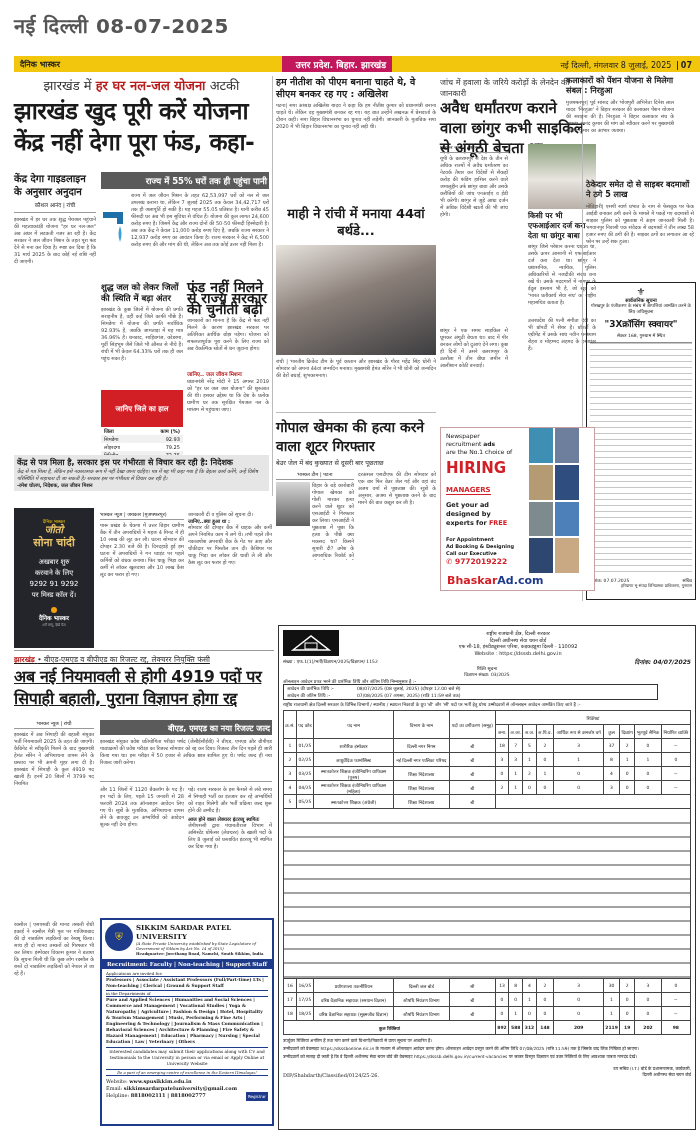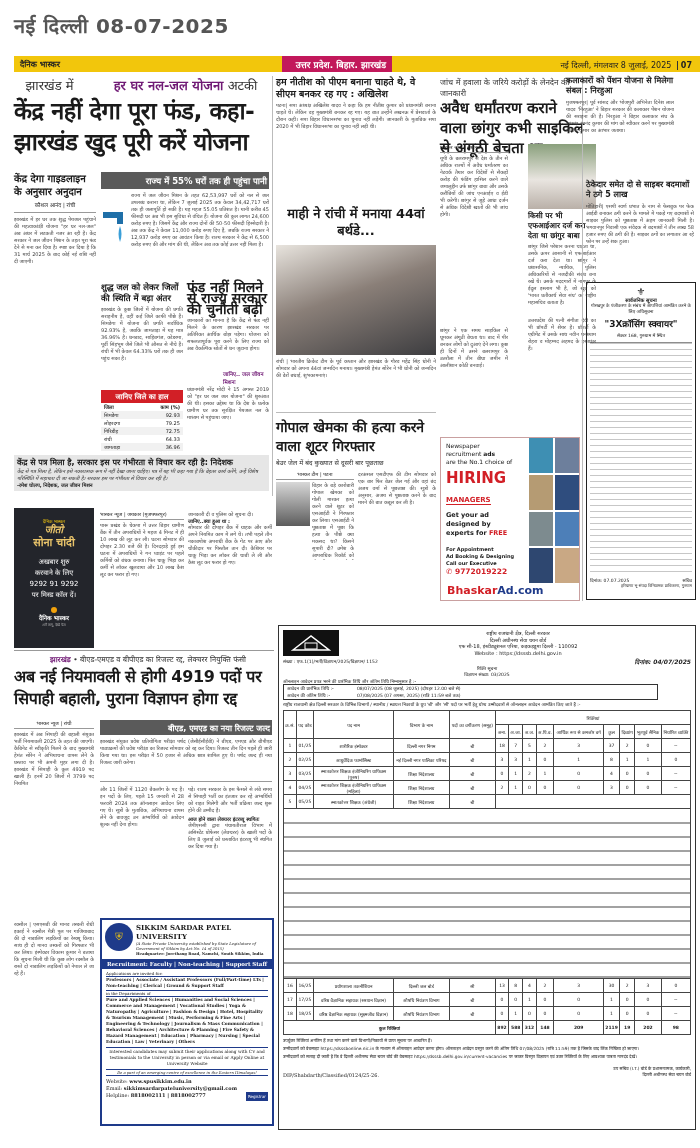--- a/index.html
+++ b/index.html
@@ -6,21 +6,21 @@
   html, body { width: 700px; height: 1148px; background: #fff; overflow: hidden; }
   body { font-family: "DejaVu Sans", sans-serif; color: #1a1a1a; position: relative; }
   .abs { position: absolute; }
   .dateline { left: 14px; top: 12px; font-size: 20px; font-weight: bold; color: #555; letter-spacing: .5px; }
   .masthead { left: 14px; top: 56px; width: 686px; height: 16px; background: #f2c60c; }
   .mast-brand { left: 20px; top: 58px; font-size: 8px; font-weight: bold; color: #222; }
   .mast-region { left: 282px; top: 56px; width: 110px; height: 16px; background: #c2185b; color: #fff; font-size: 9px; font-weight: bold; padding: 2px 6px; text-align: right; }
   .mast-date { right: 8px; top: 59px; font-size: 8px; color: #222; }
   .txt { font-size: 5px; line-height: 7px; color: #444; text-align: justify; overflow: hidden; }
   .txt-lines { background: repeating-linear-gradient(#9a9a9a 0 1px, transparent 1px 6px); opacity: .55; }
-  .hl-red { color: #701a75; margin-left: 36px; }
+  .hl-red { color: #b91c1c; }
   .rule-v { width: 1px; background: #bbb; }
   .rule-h { height: 1px; background: #bbb; }
   .img-ph { background: linear-gradient(135deg,#6d6d6d,#c9b8a3 60%,#8e8e8e); }
   .boxhead { background: #5a5a5a; color: #fff; font-weight: bold; text-align: right; }
   table { border-collapse: collapse; }
   .dtbl td { font-size: 5px; padding: 0 3px; line-height: 8px; }
   .rec-tbl td, .rec-tbl th { border: 1px solid #444; font-size: 4.5px; text-align: center; padding: 0 1px; height: 14px; font-weight: normal; color: #222; }
 </style>
 </head>
 <body>
@@ -35,22 +35,22 @@
   <span style="border-left:1px solid #333;margin-left:3px;padding-left:3px;font-weight:bold;">07</span>
 </div>
 
 <div class="abs" style="left:14px;top:76px;width:255px;">
   <div style="text-align:center;font-size:13px;color:#333;margin-bottom:2px;">
     <span>झारखंड में</span>
     <span class="hl-red" style="font-weight:bold;">हर घर नल-जल योजना</span>
     <span>अटकी</span>
   </div>
   <div style="font-size:23.5px;font-weight:bold;line-height:31px;letter-spacing:-.5px;">
+    <div>झारखंड खुद पूरी करें योजना</div>
     <div>केंद्र नहीं देगा पूरा फंड, कहा-</div>
-    <div>झारखंड खुद पूरी करें योजना</div>
   </div>
 </div>
 
 <div class="abs" style="left:14px;top:172px;width:82px;">
   <div style="font-size:10px;font-weight:bold;line-height:13px;">केंद्र देगा गाइडलाइन के अनुसार अनुदान</div>
   <div style="font-size:5.5px;text-align:center;margin:3px 0;border-bottom:1px solid #999;padding-bottom:3px;">कौशल आनंद | रांची</div>
   <div class="txt" style="height:220px;">झारखंड में हर घर तक शुद्ध पेयजल पहुंचाने की महत्वाकांक्षी योजना "हर घर नल-जल" अब अधर में लटकती नजर आ रही है। केंद्र सरकार ने जल जीवन मिशन के तहत पूरा फंड देने से मना कर दिया है। स्पष्ट कर दिया है कि 31 मार्च 2025 के बाद कोई नई राशि नहीं दी जाएगी।</div>
 </div>
 
 <div class="abs" style="left:101px;top:172px;width:168px;">
@@ -73,21 +73,21 @@
 </div>
 
 <div class="abs" style="left:187px;top:282px;width:82px;">
   <div style="font-size:14px;font-weight:bold;line-height:11px;">फंड नहीं मिलने से राज्य सरकार की चुनौती बढ़ी</div>
   <div class="txt" style="height:50px;margin-top:2px;">जानकारों का मानना है कि केंद्र से फंड नहीं मिलने के कारण झारखंड सरकार पर अतिरिक्त आर्थिक बोझ पड़ेगा। योजना को सफलतापूर्वक पूरा करने के लिए राज्य को अब वैकल्पिक स्रोतों से धन जुटाना होगा।</div>
   <div class="hl-red" style="font-size:5.5px;font-weight:bold;margin-top:3px;">जानिए.. जल जीवन मिशनः</div>
   <div class="txt" style="height:48px;">प्रधानमंत्री नरेंद्र मोदी ने 15 अगस्त 2019 को "हर घर जल जल योजना" की शुरुआत की थी। इसका उद्देश्य था कि देश के प्रत्येक ग्रामीण घर तक सुरक्षित पेयजल नल के माध्यम से पहुंचाया जाए।</div>
 </div>
 
 <div class="abs" style="left:101px;top:390px;width:82px;">
-  <div style="background:#d21f26;color:#fff;font-size:7px;font-weight:bold;text-align:center;padding:2px;">जानिए जिले का हाल</div>
+  <div style="background:#d21f26;color:#fff;font-size:7px;font-weight:bold;text-align:center;padding:14px;">जानिए जिले का हाल</div>
   <table class="dtbl" style="width:100%;">
     <tbody>
         <tr style="font-weight:bold;">
       <td style="font-weight:bold;">जिला</td>
       <td style="text-align:right;font-weight:bold;">काम (%)</td>
     </tr>
     <tr style="background:#f1f1f1;">
           <td>सिमडेगा</td>
           <td style="text-align:right;">92.93</td>
         </tr>
@@ -178,21 +178,21 @@
   <div style="font-size:9px;font-weight:bold;margin:2px 0;">"3Xक्रॉसिंग स्क्वायर"</div>
   <div style="font-size:4.5px;">सेक्टर 168, गुरुग्राम में स्थित</div>
   <div class="txt-lines" style="height:235px;margin-top:4px;border-top:1px solid #333;"></div>
   <div style="display:flex;justify-content:space-between;font-size:4.5px;">
     <span>दिनांक: 07.07.2025</span>
     <span>सचिव</span>
   </div>
   <div style="font-size:4px;text-align:right;">हरियाणा भू-संपदा विनियामक प्राधिकरण, गुरुग्राम</div>
 </div>
 
-<div class="abs" style="left:440px;top:437px;width:140px;height:164px;border:1px solid #c9a0a0;background:#fff;">
+<div class="abs" style="left:440px;top:427px;width:155px;height:164px;border:1px solid #c9a0a0;background:#fff;">
   <div style="position:absolute;left:5px;top:4px;width:75px;">
     <div style="font-size:6px;line-height:8px;">Newspaper</div>
     <div style="font-size:6px;line-height:8px;"><span>recruitment</span> <b>ads</b></div>
     <div style="font-size:6px;line-height:8px;">are the No.1 choice of</div>
     <div style="font-size:15px;font-weight:bold;color:#d21f26;line-height:17px;margin-top:4px;">HIRING</div>
     <div style="font-size:7px;font-weight:bold;color:#d21f26;border-bottom:1px solid #d21f26;display:inline-block;">MANAGERS</div>
     <div style="font-size:6.5px;font-weight:bold;line-height:9px;margin-top:5px;">
       <div>Get your ad</div>
       <div>designed by</div>
       <div><span>experts for</span> <span style="color:#d21f26;">FREE</span></div>
@@ -245,21 +245,21 @@
     </div>
     <div style="width:84px;">
       <div class="txt" style="height:7px;">जानकारी दी व पुलिस को सूचना दी।</div>
       <div style="font-size:5px;font-weight:bold;">जानिए..क्या हुआ था :</div>
       <div class="txt" style="height:84px;">सोमवार की दोपहर बैंक में ग्राहक और कर्मी अपने नियमित काम में लगे थे। तभी पहले तीन नकाबपोश अपराधी बैंक के गेट पर आए और चौकीदार पर पिस्तौल तान दी। कैशियर पर चाकू भिड़ा कर लॉकर की चाबी ले ली और कैश लूट कर फरार हो गए।</div>
     </div>
   </div>
 </div>
 
 <div class="abs rule-h" style="left:14px;top:650px;width:260px;background:#999;"></div>
-<div class="abs" style="left:14px;top:654px;width:262px;">
+<div class="abs" style="left:14px;top:654px;width:262px;text-decoration:underline;">
   <div style="font-size:7.5px;color:#333;">
     <span class="hl-red" style="font-weight:bold;">झारखंड</span>
     <span>• बीएड-एमएड व बीपीएड का रिजल्ट रद्द, लेक्चरर नियुक्ति फंसी</span>
   </div>
   <div style="font-size:16px;font-weight:bold;line-height:22px;letter-spacing:-.3px;margin-top:2px;">अब नई नियमावली से होगी 4919 पदों पर सिपाही बहाली, पुराना विज्ञापन होगा रद्द</div>
 </div>
 <div class="abs" style="left:14px;top:720px;width:80px;">
   <div style="font-size:5px;text-align:center;border-bottom:1px solid #999;padding-bottom:2px;">भास्कर न्यूज | रांची</div>
   <div class="txt" style="height:120px;margin-top:2px;">झारखंड में अब सिपाही की बहाली संयुक्त भर्ती नियमावली 2025 के तहत की जाएगी। कैबिनेट से स्वीकृति मिलने के बाद मुख्यमंत्री हेमंत सोरेन ने अभियाचना वापस लेने के प्रस्ताव पर भी अपनी मुहर लगा दी है। झारखंड में सिपाही के कुल 4919 पद खाली हैं। इनमें 20 जिलों में 3799 पद नियमित</div>
 </div>

